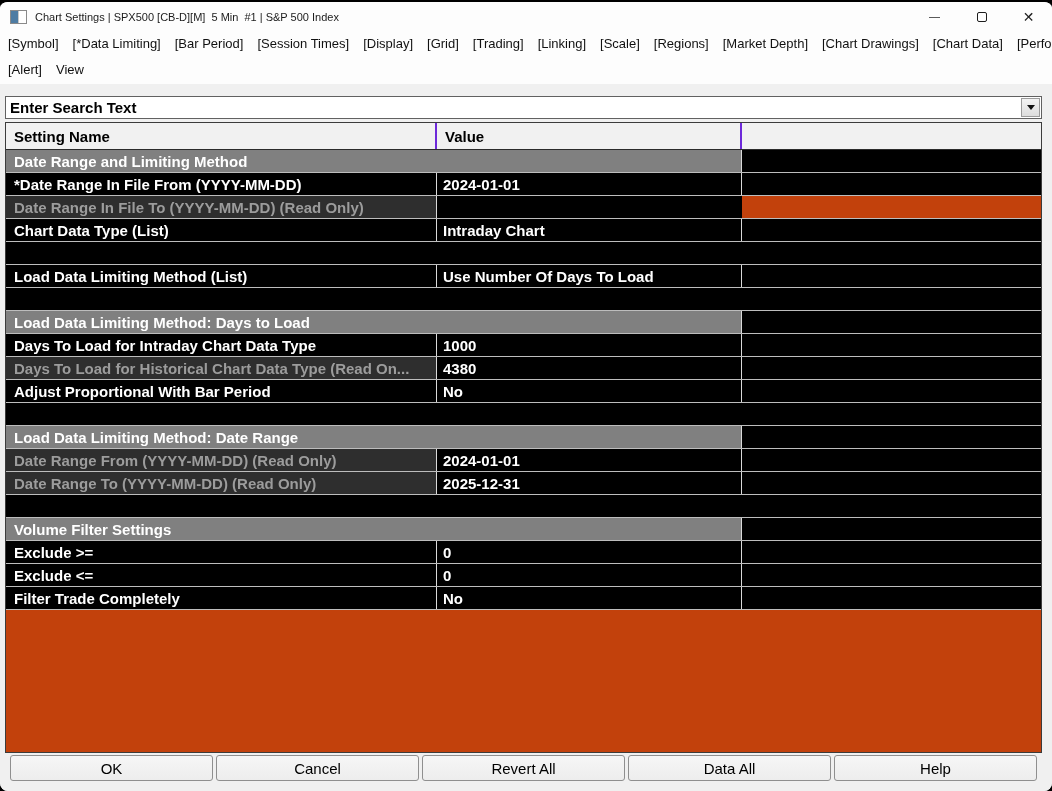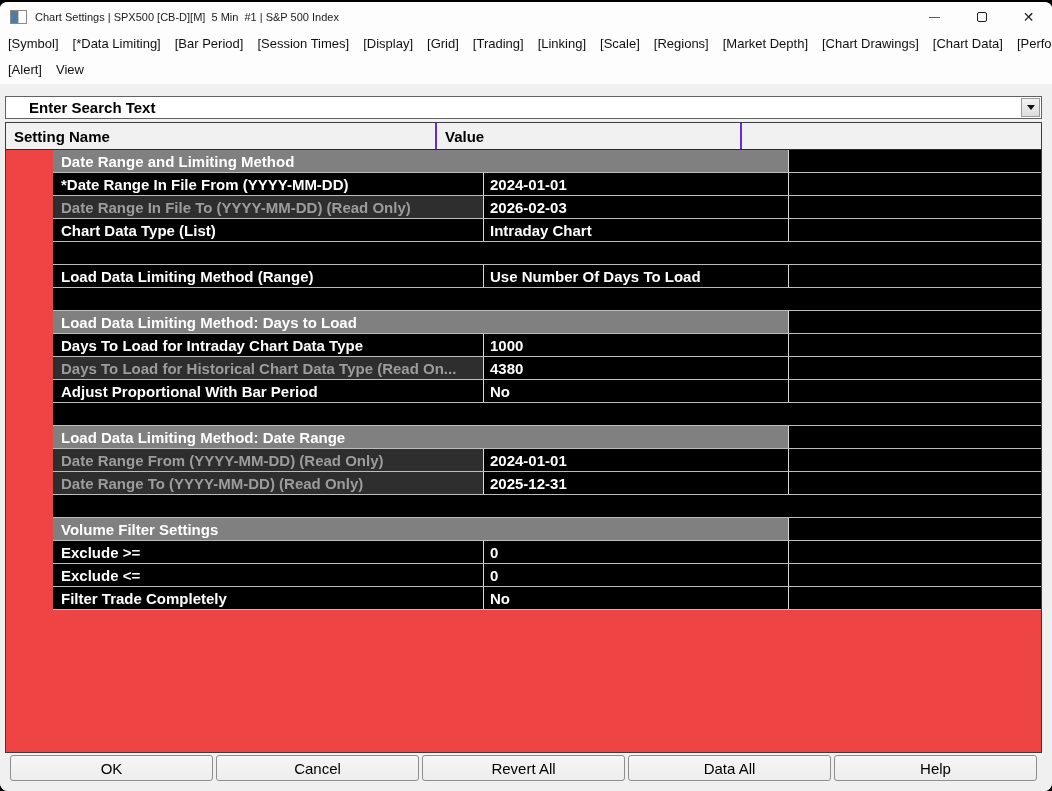--- a/index.html
+++ b/index.html
@@ -30,36 +30,36 @@
   .menu-item { display:inline-block; margin-right:14px; cursor:default; }
 
   
   .content { flex:1; background:#f0f0f0; padding:12px 10px 0 5px;
              display:flex; flex-direction:column; min-height:0; }
 
   .searchbox { height:23px; background:#fff; border:1px solid #616161;
                position:relative; margin-bottom:3px; flex:none; }
   .search-input { width:100%; height:100%; border:0; outline:none; background:transparent;
                   font-family:"Liberation Sans", sans-serif; font-weight:bold; font-size:15px;
-                  color:#000; padding:0 26px 0 23px; }
+                  color:#000; padding:0 26px 0 4px; }
   .combo-btn { position:absolute; right:1px; top:1px; width:19px; height:19px;
                background:linear-gradient(#f3f3f3,#dddddd); border:1px solid #9b9b9b;
                display:flex; align-items:center; justify-content:center; }
   .combo-arrow { width:0; height:0; border-left:4px solid transparent;
                  border-right:4px solid transparent; border-top:5px solid #111; }
 
   
   .table { flex:1; min-height:0; border:1px solid #3c3c3c; background:#000;
            display:flex; flex-direction:column; overflow:hidden; }
   .thead { display:grid; grid-template-columns:431px 305px 1fr; background:#f1f1f1;
            height:27px; border-bottom:1px solid #2b2b2b; flex:none; }
   .th { display:flex; align-items:center; padding-left:8px; font-weight:bold; font-size:15px;
         color:#000; border-right:2px solid #6d28d9; }
   .th:last-child { border-right:none; }
-  .tbody { flex:1; background:#ef4444; min-height:0;padding-left:47px; }
+  .tbody { flex:1; background:#c2410c; min-height:0; }
 
   .grid-row { display:grid; grid-template-columns:431px 305px 1fr; height:23px;
               border-bottom:1px solid #bdbdbd; }
   .cell { display:flex; align-items:center; padding-left:8px; font-weight:bold; font-size:15px;
           color:#fff; background:#000; border-right:1px solid #d9d9d9;
           overflow:hidden; white-space:nowrap; }
   .cell.value { padding-left:6px; }
   .cell.filler { border-right:none; }
   .cell.name.readonly { background:#2e2e2e; color:#9c9c9c; }
   .section-cell { grid-column:1 / 3; background:#808080; color:#fff; }
@@ -122,33 +122,32 @@
             <div class="cell section-cell">Date Range and Limiting Method</div>
             <div class="cell filler"></div>
           </div>
           <div class="grid-row setting">
             <div class="cell name">*Date Range In File From (YYYY-MM-DD)</div>
             <div class="cell value">2024-01-01</div>
             <div class="cell filler"></div>
           </div>
           <div class="grid-row setting_readonly">
             <div class="cell name readonly">Date Range In File To (YYYY-MM-DD) (Read Only)</div>
-            <div class="cell value">2026-02-03</div>
             <div class="cell filler"></div>
           </div>
           <div class="grid-row setting">
             <div class="cell name">Chart Data Type (List)</div>
             <div class="cell value">Intraday Chart</div>
             <div class="cell filler"></div>
           </div>
           <div class="grid-row empty">
             <div class="cell empty-cell"></div>
           </div>
           <div class="grid-row setting">
-            <div class="cell name">Load Data Limiting Method (Range)</div>
+            <div class="cell name">Load Data Limiting Method (List)</div>
             <div class="cell value">Use Number Of Days To Load</div>
             <div class="cell filler"></div>
           </div>
           <div class="grid-row empty">
             <div class="cell empty-cell"></div>
           </div>
           <div class="grid-row section">
             <div class="cell section-cell">Load Data Limiting Method: Days to Load</div>
             <div class="cell filler"></div>
           </div>

